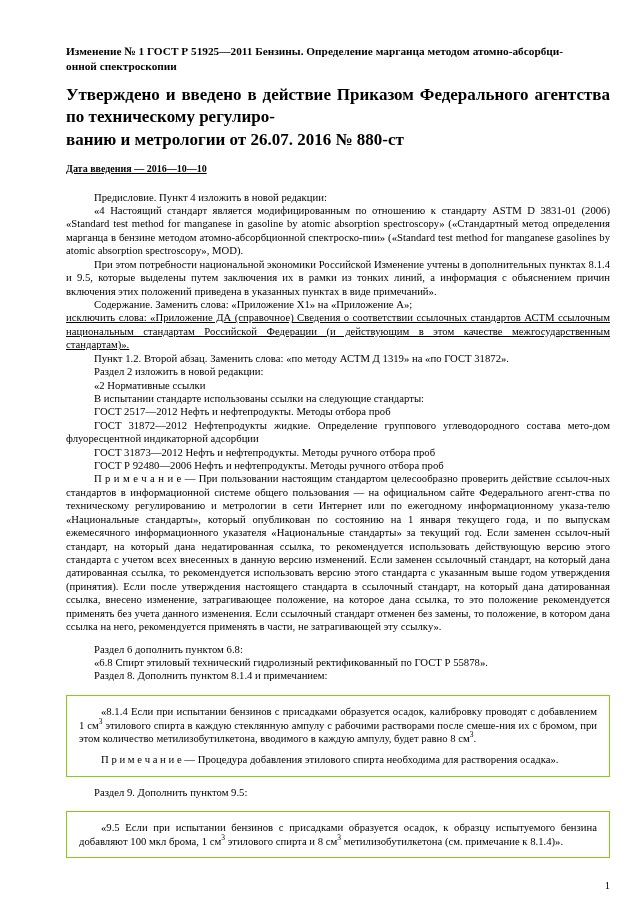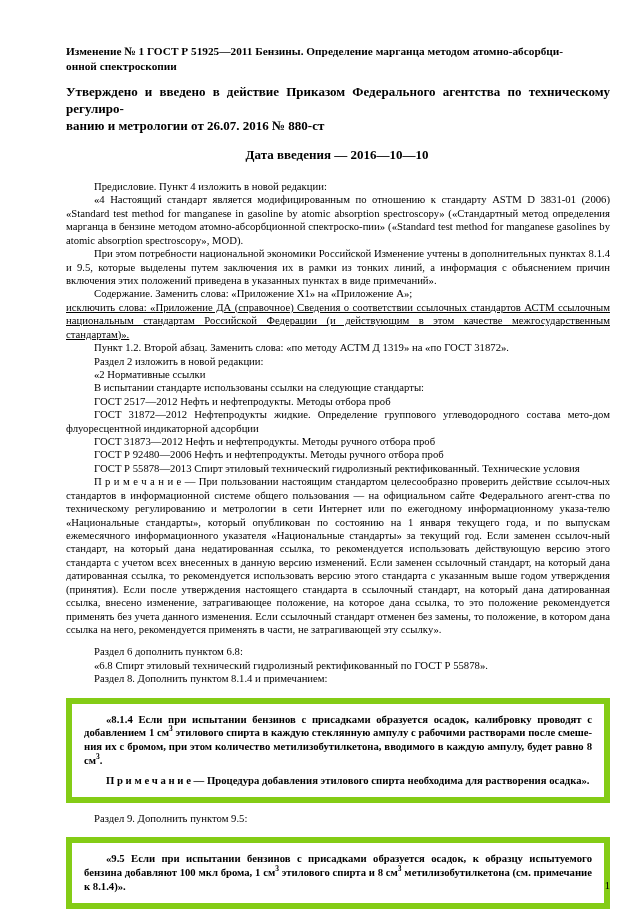--- a/index.html
+++ b/index.html
@@ -27,31 +27,32 @@
     font-weight: bold;
     font-size: 11.3px;
     line-height: 1.30;
     text-align: justify;
   }
   .title-line {
     display: block;
   }
   .subtitle-block {
     font-weight: bold;
-    font-size: 13px;
+    font-size: 17px;
     line-height: 1.30;
     margin-top: 11px;
     text-align: justify;
   }
   .date-line {
     font-weight: bold;
-    font-size: 13px;
-    text-align: center;
+    font-size: 10px;
+    text-align: left;
     margin-top: 12px;
     margin-right: 2px;
+    text-decoration: underline;
   }
   .body-block {
     margin-top: 17px;
     font-size: 10.7px;
     line-height: 1.255;
     text-align: justify;
   }
   p.para {
     margin: 0;
     text-indent: 28px;
@@ -64,26 +65,25 @@
   p.para.gap {
     margin-top: 9px;
   }
   .note-para {
     margin: 0;
     text-indent: 28px;
     text-align: justify;
   }
   .boxed {
     margin-top: 12px;
-    border: 6px solid #84cc16;
+    border: 1px solid #84cc16;
     padding: 9px 12px 9px 12px;
     font-size: 10.7px;
     line-height: 1.28;
     text-align: justify;
-    font-weight: bold;
   }
   .boxed p {
     margin: 0;
     text-indent: 22px;
     text-align: justify;
   }
   .boxed p + p {
     margin-top: 7px;
   }
   sup {
@@ -123,21 +123,20 @@
     <p class="para">Содержание. Заменить слова: «Приложение Х1» на «Приложение А»;</p>
     <p class="para noindent">исключить слова: «Приложение ДА (справочное) Сведения о соответствии ссылочных стандартов АСТМ ссылочным национальным стандартам Российской Федерации (и действующим в этом качестве межгосударственным стандартам)».</p>
     <p class="para">Пункт 1.2. Второй абзац. Заменить слова: «по методу АСТМ Д 1319» на «по ГОСТ 31872».</p>
     <p class="para">Раздел 2 изложить в новой редакции:</p>
     <p class="para">«2 Нормативные ссылки</p>
     <p class="para">В испытании стандарте использованы ссылки на следующие стандарты:</p>
     <p class="para">ГОСТ 2517—2012 Нефть и нефтепродукты. Методы отбора проб</p>
     <p class="para">ГОСТ 31872—2012 Нефтепродукты жидкие. Определение группового углеводородного состава мето-дом флуоресцентной индикаторной адсорбции</p>
     <p class="para">ГОСТ 31873—2012 Нефть и нефтепродукты. Методы ручного отбора проб</p>
     <p class="para">ГОСТ Р 92480—2006 Нефть и нефтепродукты.  Методы ручного отбора проб</p>
-    <p class="para">ГОСТ  Р  55878—2013  Спирт  этиловый  технический  гидролизный  ректификованный.  Технические условия</p>
     <p class="note-para gap">П р и м е ч а н и е — При пользовании настоящим стандартом целесообразно проверить действие ссылоч-ных стандартов в информационной системе общего пользования — на официальном сайте Федерального агент-ства по техническому регулированию и метрологии в сети Интернет или по ежегодному информационному указа-телю «Национальные стандарты», который опубликован по состоянию на 1 января текущего года, и по выпускам ежемесячного информационного указателя «Национальные стандарты» за текущий год. Если заменен ссылоч-ный стандарт, на который дана недатированная ссылка, то рекомендуется использовать действующую версию этого стандарта с учетом всех внесенных в данную версию изменений. Если заменен ссылочный стандарт, на который дана датированная ссылка, то рекомендуется использовать версию этого стандарта с указанным выше годом утверждения (принятия). Если после утверждения настоящего стандарта в ссылочный стандарт, на который дана датированная ссылка, внесено изменение, затрагивающее положение, на которое дана ссылка, то это положение рекомендуется применять без учета данного изменения. Если ссылочный стандарт отменен без замены, то положение, в котором дана ссылка на него, рекомендуется применять в части, не затрагивающей эту ссылку».</p>
     <p class="para gap">Раздел 6 дополнить пунктом 6.8:</p>
     <p class="para">«6.8 Спирт этиловый технический гидролизный ректификованный по ГОСТ Р 55878».</p>
     <p class="para">Раздел 8. Дополнить пунктом 8.1.4 и примечанием:</p>
 
     <div class="boxed">
       <p><span>«8.1.4 Если при испытании бензинов с присадками    образуется осадок, калибровку проводят с добавлением 1 см</span><sup>3</sup><span> этилового спирта в каждую стеклянную ампулу с рабочими растворами после смеше-ния их с бромом, при этом количество метилизобутилкетона, вводимого в каждую ампулу, будет равно 8 см</span><sup>3</sup><span>.</span></p>
       <p>П р и м е ч а н и е — Процедура добавления этилового спирта необходима для растворения осадка».</p>
     </div>
 

